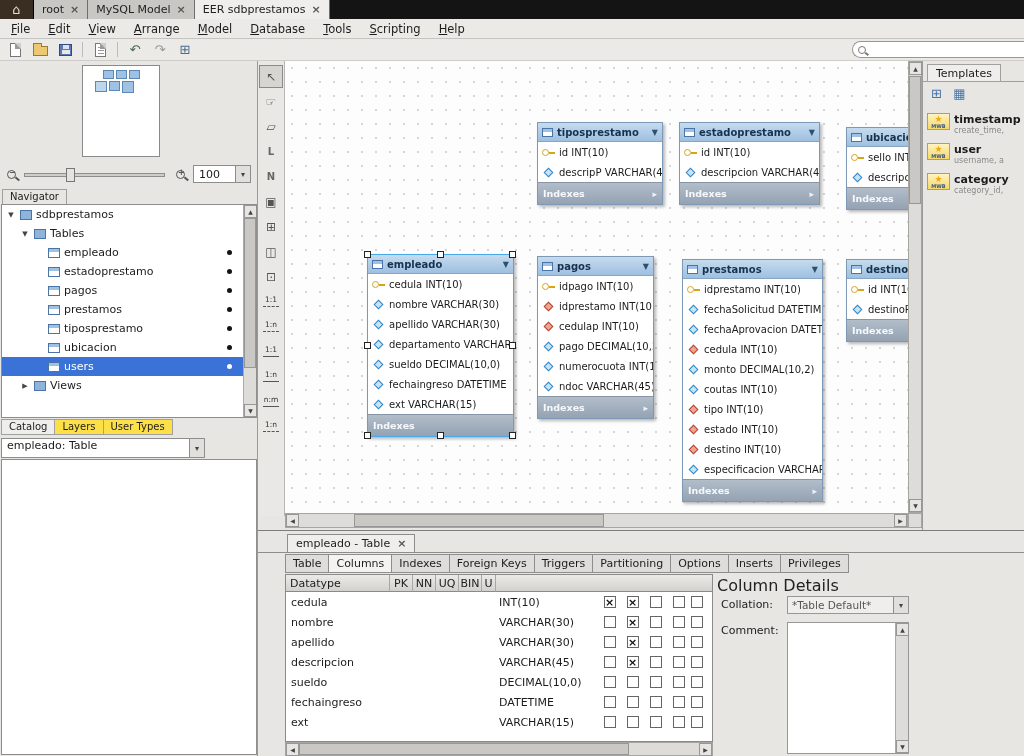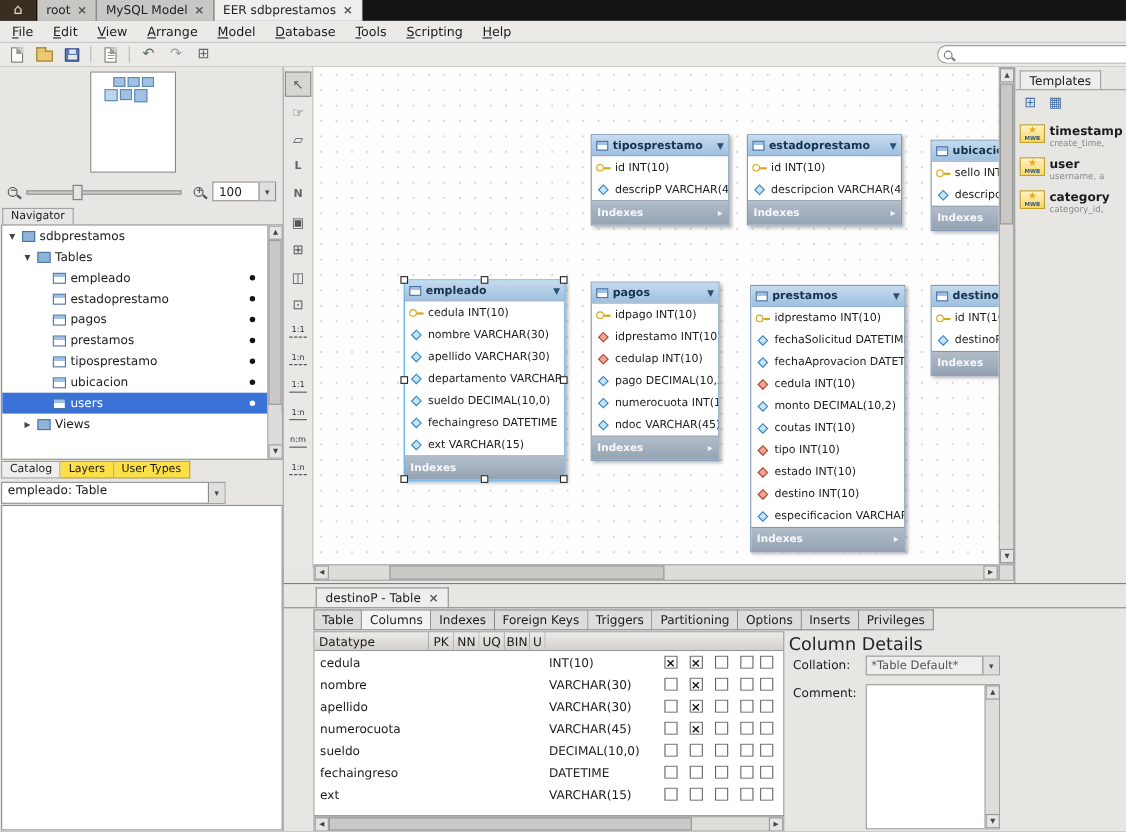--- a/index.html
+++ b/index.html
@@ -651,21 +651,21 @@
           <div class="tpl-texts">
             <div class="tpl-name">category</div>
             <div class="tpl-detail">category_id,</div>
           </div>
         </div>
       </div>
   </div>
 
   <div class="bottom-panel">
     <div class="ed-tab">
-      <span>destinoP - Table</span>
+      <span>empleado - Table</span>
       <span class="close">×</span>
     </div>
     <div class="ed-sep"></div>
     <div class="ed-tabs">
         <div class="etab">Table</div>
         <div class="etab active">Columns</div>
         <div class="etab">Indexes</div>
         <div class="etab">Foreign Keys</div>
         <div class="etab">Triggers</div>
         <div class="etab">Partitioning</div>
@@ -735,21 +735,21 @@
               <span class="cb"></span>
             </div>
             <div class="gc gcb gc5">
               <span class="cb"></span>
             </div>
             <div class="gc gcb gc6">
               <span class="cb"></span>
             </div>
           </div>
           <div class="grow">
-            <div class="gc gc0">numerocuota</div>
+            <div class="gc gc0">descripcion</div>
             <div class="gc gc1">VARCHAR(45)</div>
             <div class="gc gcb gc2">
               <span class="cb"></span>
             </div>
             <div class="gc gcb gc3">
               <span class="cb checked">×</span>
             </div>
             <div class="gc gcb gc4">
               <span class="cb"></span>
             </div>

